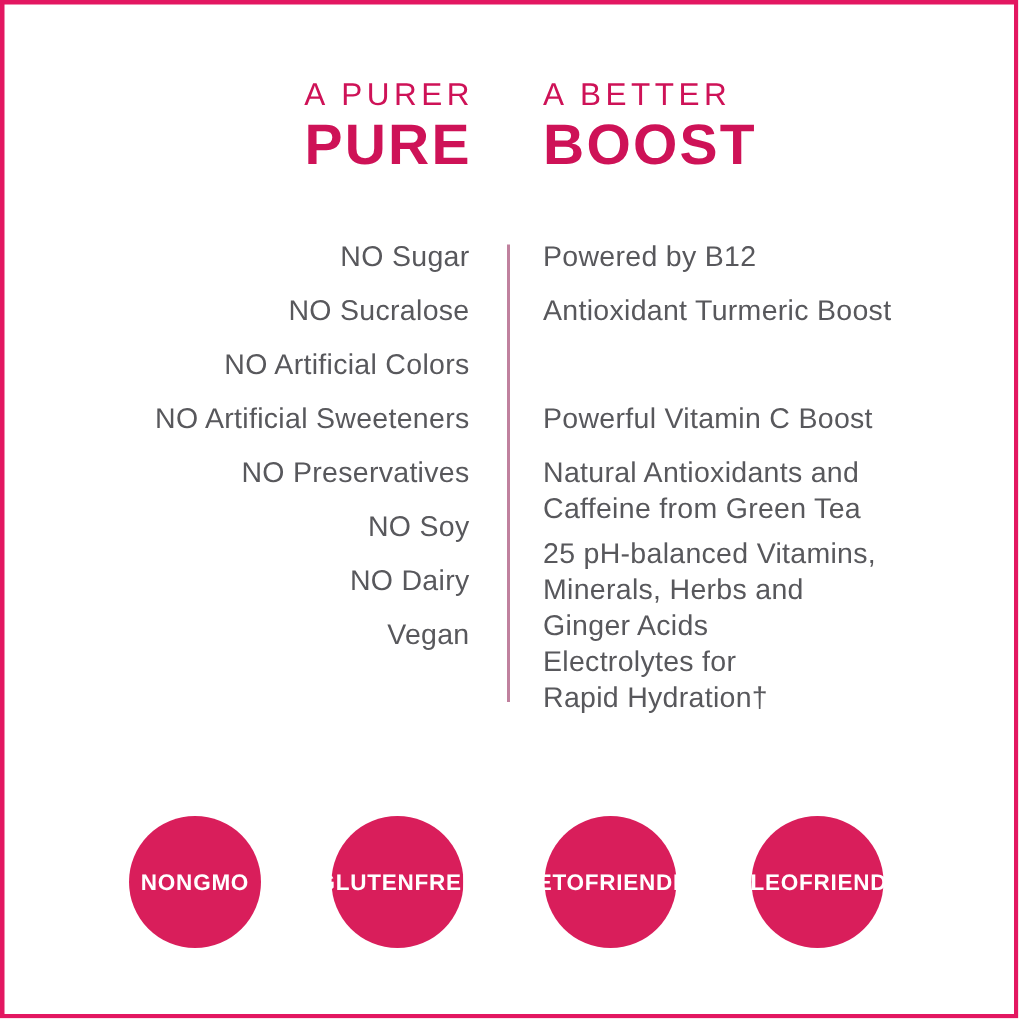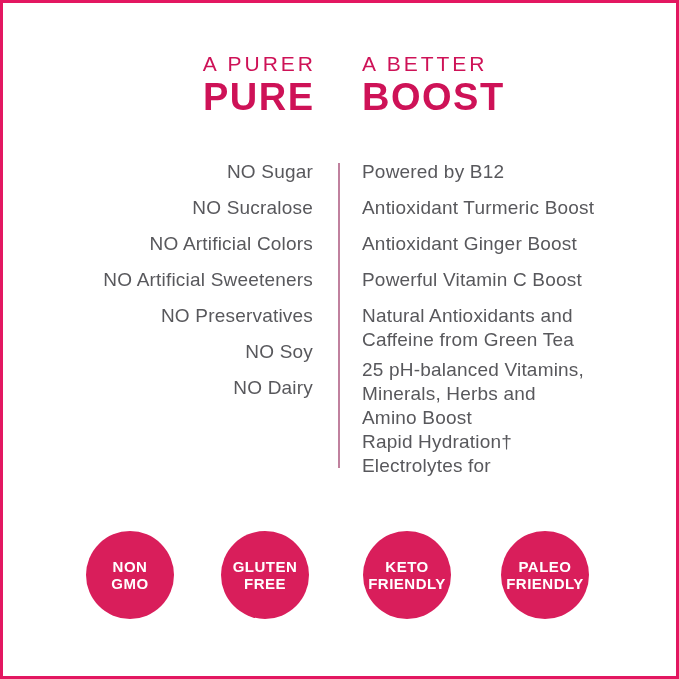--- a/index.html
+++ b/index.html
@@ -79,26 +79,26 @@
   .rg .ln {
     font-size: 19px;
     line-height: 24px;
     letter-spacing: 0.2px;
     color: var(--textgray);
     white-space: nowrap;
   }
   
   .badge {
     position: absolute;
-    top: 531px;
+    top: 544px;
     width: 88px; height: 88px;
     border-radius: 50%;
     background: var(--badge);
     display: flex;
-    flex-direction: column;
+    flex-direction: row;
     align-items: center;
     justify-content: center;
   }
   .badge .bl {
     color: #ffffff;
     font-weight: 700;
     font-size: 15px;
     line-height: 17px;
     letter-spacing: 0.5px;
     text-align: center;
@@ -121,48 +121,46 @@
   </div>
 
   <div class="left-list">
     <div class="li">NO Sugar</div>
     <div class="li">NO Sucralose</div>
     <div class="li">NO Artificial Colors</div>
     <div class="li">NO Artificial Sweeteners</div>
     <div class="li">NO Preservatives</div>
     <div class="li">NO Soy</div>
     <div class="li">NO Dairy</div>
+    <div class="li">Vegan</div>
   </div>
 
   <div class="divider"></div>
 
   <div class="rg" style="top:160px">
     <div class="ln">Powered by B12</div>
   </div>
   <div class="rg" style="top:196px">
     <div class="ln">Antioxidant Turmeric Boost</div>
-  </div>
-  <div class="rg" style="top:232px">
-    <div class="ln">Antioxidant Ginger Boost</div>
   </div>
   <div class="rg" style="top:304px">
     <div class="ln">Natural Antioxidants and</div>
     <div class="ln">Caffeine from Green Tea</div>
   </div>
   <div class="rg" style="top:268px">
     <div class="ln">Powerful Vitamin C Boost</div>
   </div>
   <div class="rg" style="top:358px">
     <div class="ln">25 pH-balanced Vitamins,</div>
     <div class="ln">Minerals, Herbs and</div>
-    <div class="ln">Amino Boost</div>
+    <div class="ln">Ginger Acids</div>
   </div>
   <div class="rg" style="top:430px">
+    <div class="ln">Electrolytes for</div>
     <div class="ln">Rapid Hydration†</div>
-    <div class="ln">Electrolytes for</div>
   </div>
 
   <div class="badge" style="left:86px">
     <div class="bl">NON</div>
     <div class="bl">GMO</div>
   </div>
   <div class="badge" style="left:221px">
     <div class="bl">GLUTEN</div>
     <div class="bl">FREE</div>
   </div>

